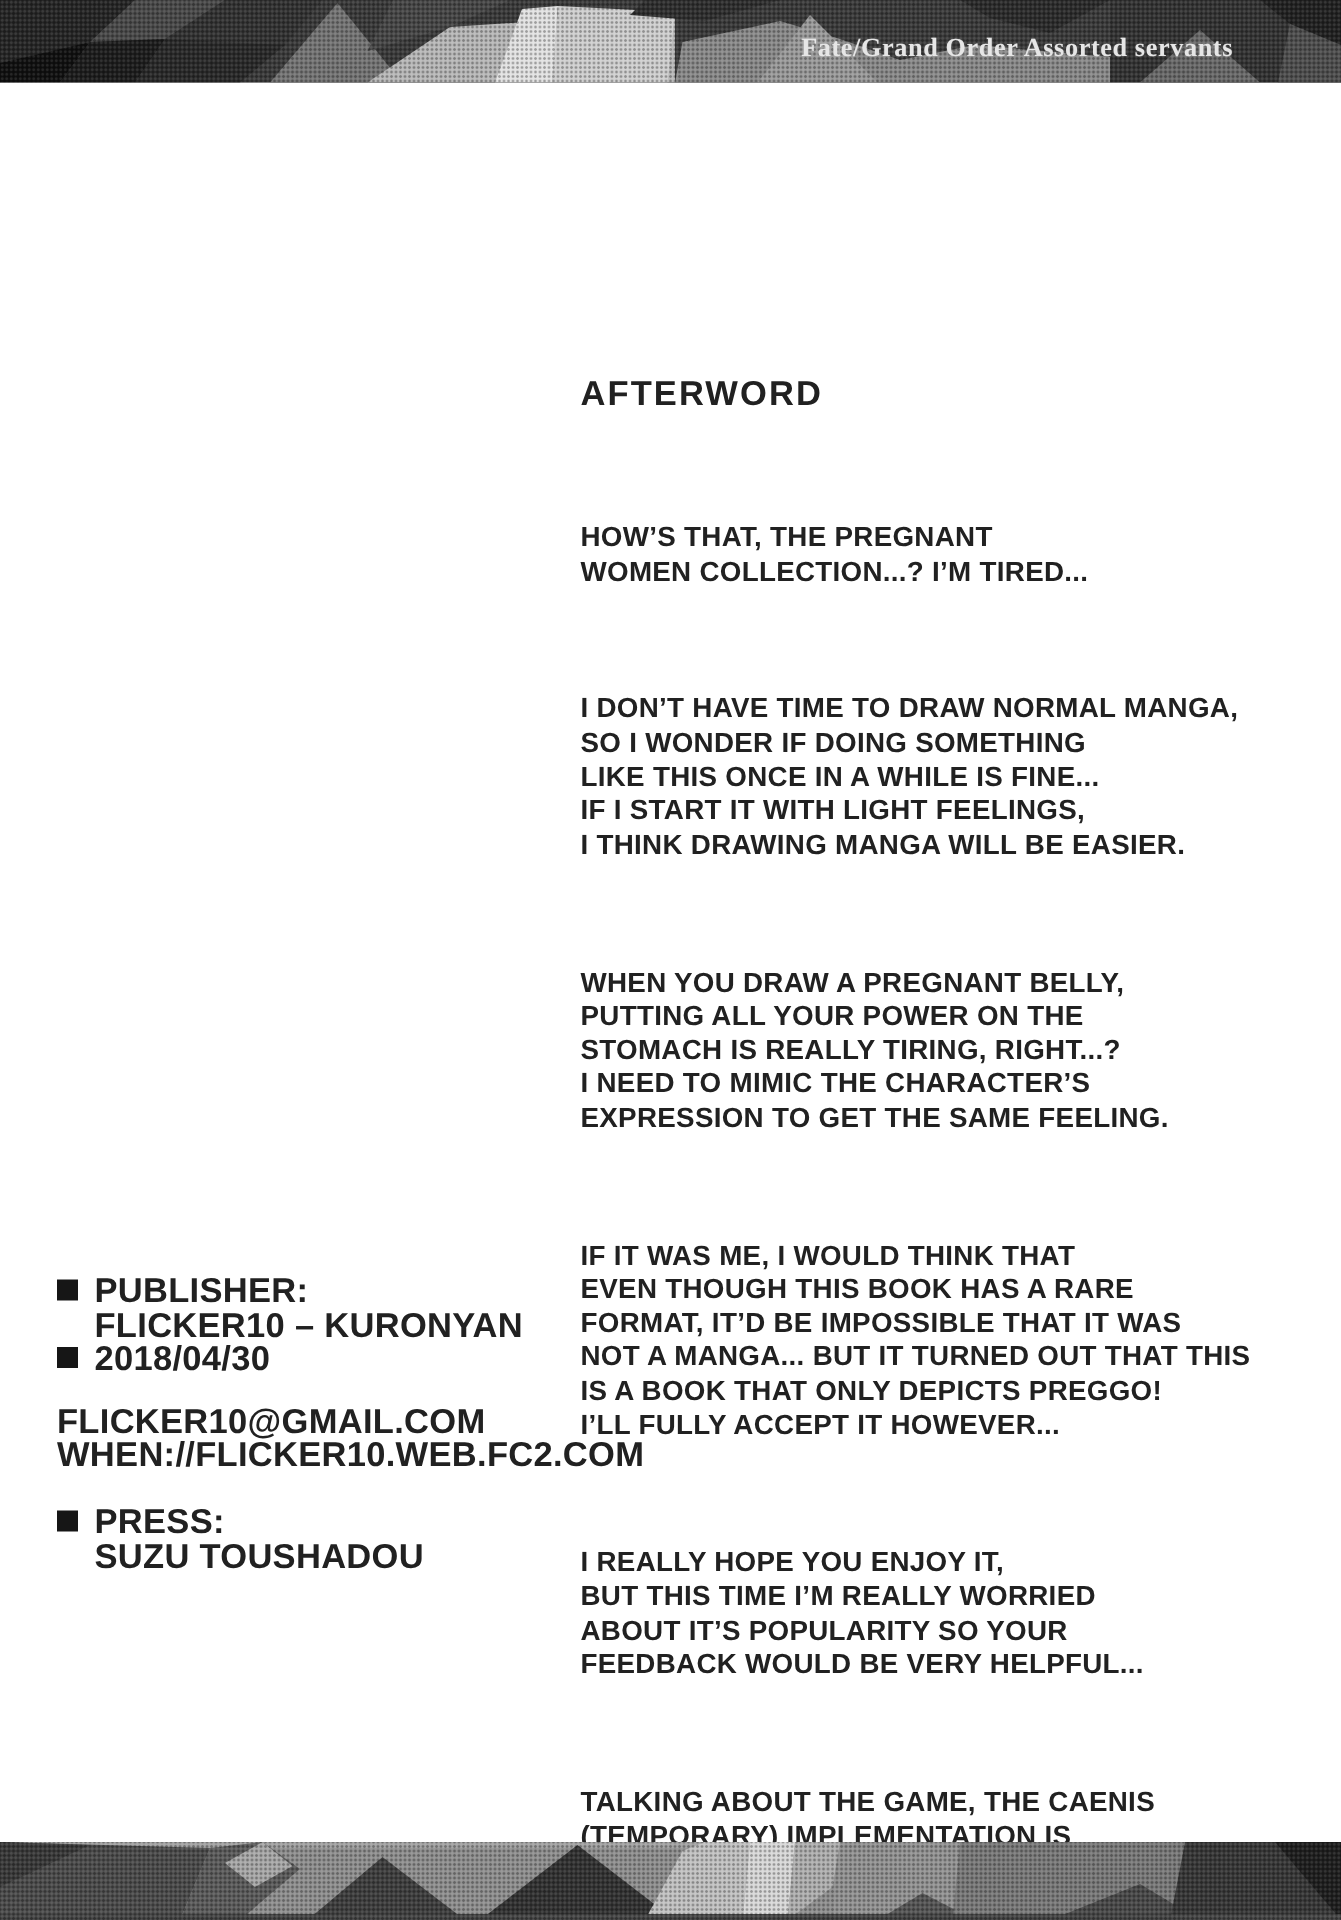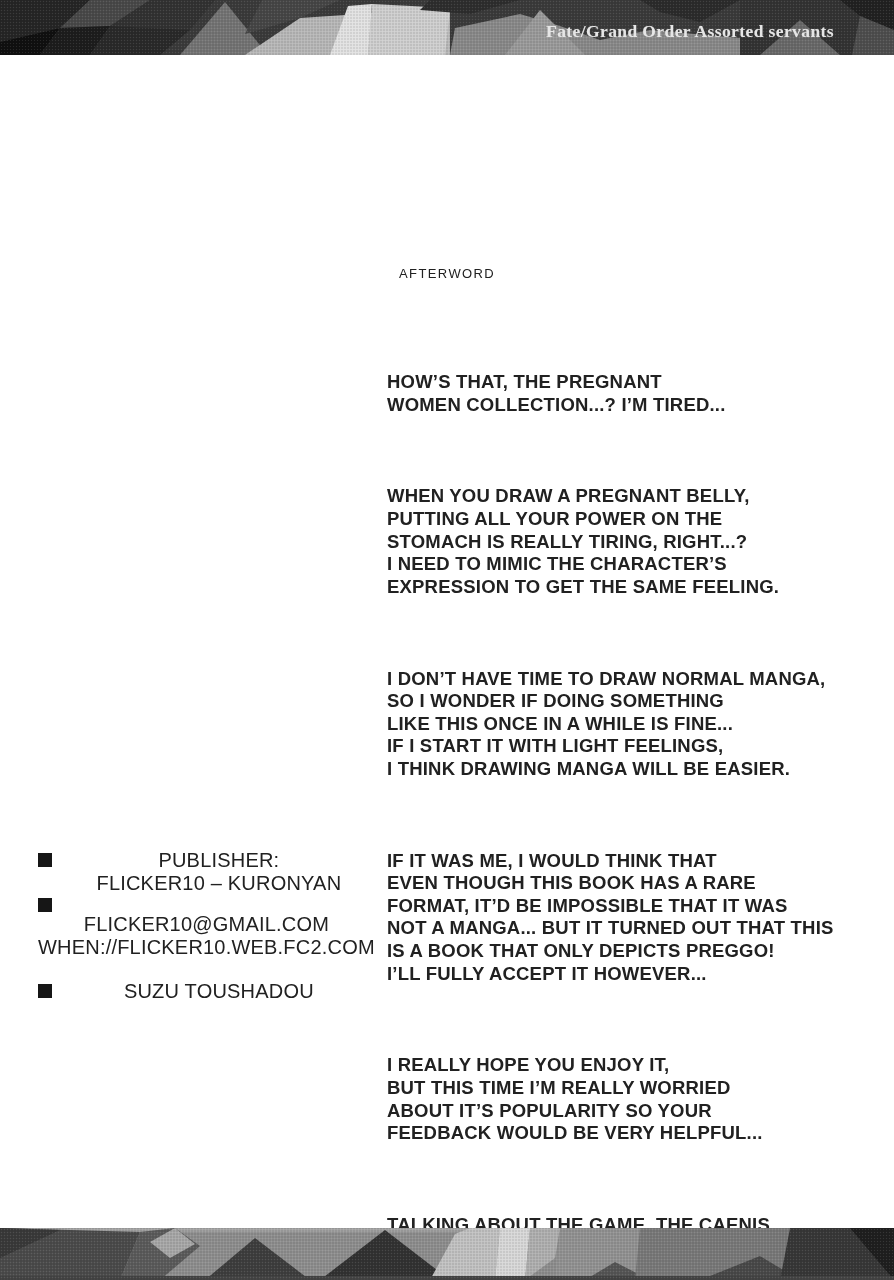--- a/index.html
+++ b/index.html
@@ -17,37 +17,37 @@
   
   .banner::after{
     content:"";position:absolute;inset:0;z-index:1;pointer-events:none;
     background-image:
       radial-gradient(rgba(255,255,255,0.10) 0.7px, transparent 1px),
       radial-gradient(rgba(0,0,0,0.30) 0.7px, transparent 1px);
     background-size:3px 3px,3px 3px;
     background-position:0 0,1.5px 1.5px;
   }
   .banner-title{
-    position:absolute;right:60px;top:21px;z-index:2;
+    position:absolute;right:72px;top:21px;z-index:2;
     font-family:"Liberation Serif",serif;
     font-weight:bold;font-size:17.5px;letter-spacing:0.4px;
     color:#e6e6e6;text-shadow:0 0 1px rgba(255,255,255,0.25);
     white-space:nowrap;
   }
   .afterword{
     position:absolute;left:383px;top:202px;
     font-size:18.5px;font-weight:bold;line-height:22.6px;
     letter-spacing:0.2px;color:#212121;white-space:pre;
   }
-  .afterword h1{font-size:13px;font-weight:normal;margin:16px;letter-spacing:1.4px;}
+  .afterword h1{font-size:23px;font-weight:bold;margin:4px;letter-spacing:1.4px;}
   .afterword p{margin:24px 0 0 4px;white-space:pre;}
   .colophon{
     position:absolute;left:38px;top:849px;
-    font-size:20px;font-weight:normal;line-height:22.6px;
-    letter-spacing:0.2px;color:#212121;white-space:nowrap;text-align:center;
+    font-size:23px;font-weight:bold;line-height:22.6px;
+    letter-spacing:0.2px;color:#212121;white-space:nowrap;
   }
   .bullet-item{position:relative;padding-left:25px;}
   .sq{position:absolute;left:0;top:4px;width:14px;height:14px;background:#161616;}
   .contact{margin-top:19px;}
   .press{margin-top:22px;}
 </style>
 </head>
 <body>
 
 <header class="banner top">
@@ -73,30 +73,30 @@
     <polygon points="840,0 894,0 894,30 860,16" fill="#222222"></polygon>
     <polygon points="860,16 894,30 894,55 852,55" fill="#4f4f4f"></polygon>
   </svg>
   <span class="banner-title">Fate/Grand Order Assorted servants</span>
 </header>
 
 <main class="afterword">
   <h1>AFTERWORD</h1>
   <p>HOW’S THAT, THE PREGNANT
 WOMEN COLLECTION...? I’M TIRED...</p>
+  <p>I DON’T HAVE TIME TO DRAW NORMAL MANGA,
+SO I WONDER IF DOING SOMETHING
+LIKE THIS ONCE IN A WHILE IS FINE...
+IF I START IT WITH LIGHT FEELINGS,
+I THINK DRAWING MANGA WILL BE EASIER.</p>
   <p>WHEN YOU DRAW A PREGNANT BELLY,
 PUTTING ALL YOUR POWER ON THE
 STOMACH IS REALLY TIRING, RIGHT...?
 I NEED TO MIMIC THE CHARACTER’S
 EXPRESSION TO GET THE SAME FEELING.</p>
-  <p>I DON’T HAVE TIME TO DRAW NORMAL MANGA,
-SO I WONDER IF DOING SOMETHING
-LIKE THIS ONCE IN A WHILE IS FINE...
-IF I START IT WITH LIGHT FEELINGS,
-I THINK DRAWING MANGA WILL BE EASIER.</p>
   <p>IF IT WAS ME, I WOULD THINK THAT
 EVEN THOUGH THIS BOOK HAS A RARE
 FORMAT, IT’D BE IMPOSSIBLE THAT IT WAS
 NOT A MANGA... BUT IT TURNED OUT THAT THIS
 IS A BOOK THAT ONLY DEPICTS PREGGO!
 I’LL FULLY ACCEPT IT HOWEVER...</p>
   <p>I REALLY HOPE YOU ENJOY IT,
 BUT THIS TIME I’M REALLY WORRIED
 ABOUT IT’S POPULARITY SO YOUR
 FEEDBACK WOULD BE VERY HELPFUL...</p>
@@ -110,27 +110,29 @@
 </main>
 
 <aside class="colophon">
   <div class="bullet-item">
     <span class="sq"></span>
     <div>PUBLISHER:</div>
     <div>FLICKER10 – KURONYAN</div>
   </div>
   <div class="bullet-item">
     <span class="sq"></span>
+    <div>2018/04/30</div>
   </div>
   <div class="contact">
     <div>FLICKER10@GMAIL.COM</div>
     <div>WHEN://FLICKER10.WEB.FC2.COM</div>
   </div>
   <div class="bullet-item press">
     <span class="sq"></span>
+    <div>PRESS:</div>
     <div>SUZU TOUSHADOU</div>
   </div>
 </aside>
 
 <footer class="banner bottom">
   <svg viewBox="0 0 894 52" preserveAspectRatio="none">
     <rect x="0" y="0" width="894" height="52" fill="#8f8f8f"></rect>
     <polygon points="0,0 894,0 894,4 0,4" fill="#a2a2a2"></polygon>
     <polygon points="0,0 140,4 120,52 0,52" fill="#4c4c4c"></polygon>
     <polygon points="0,0 60,2 0,30" fill="#3a3a3a"></polygon>

